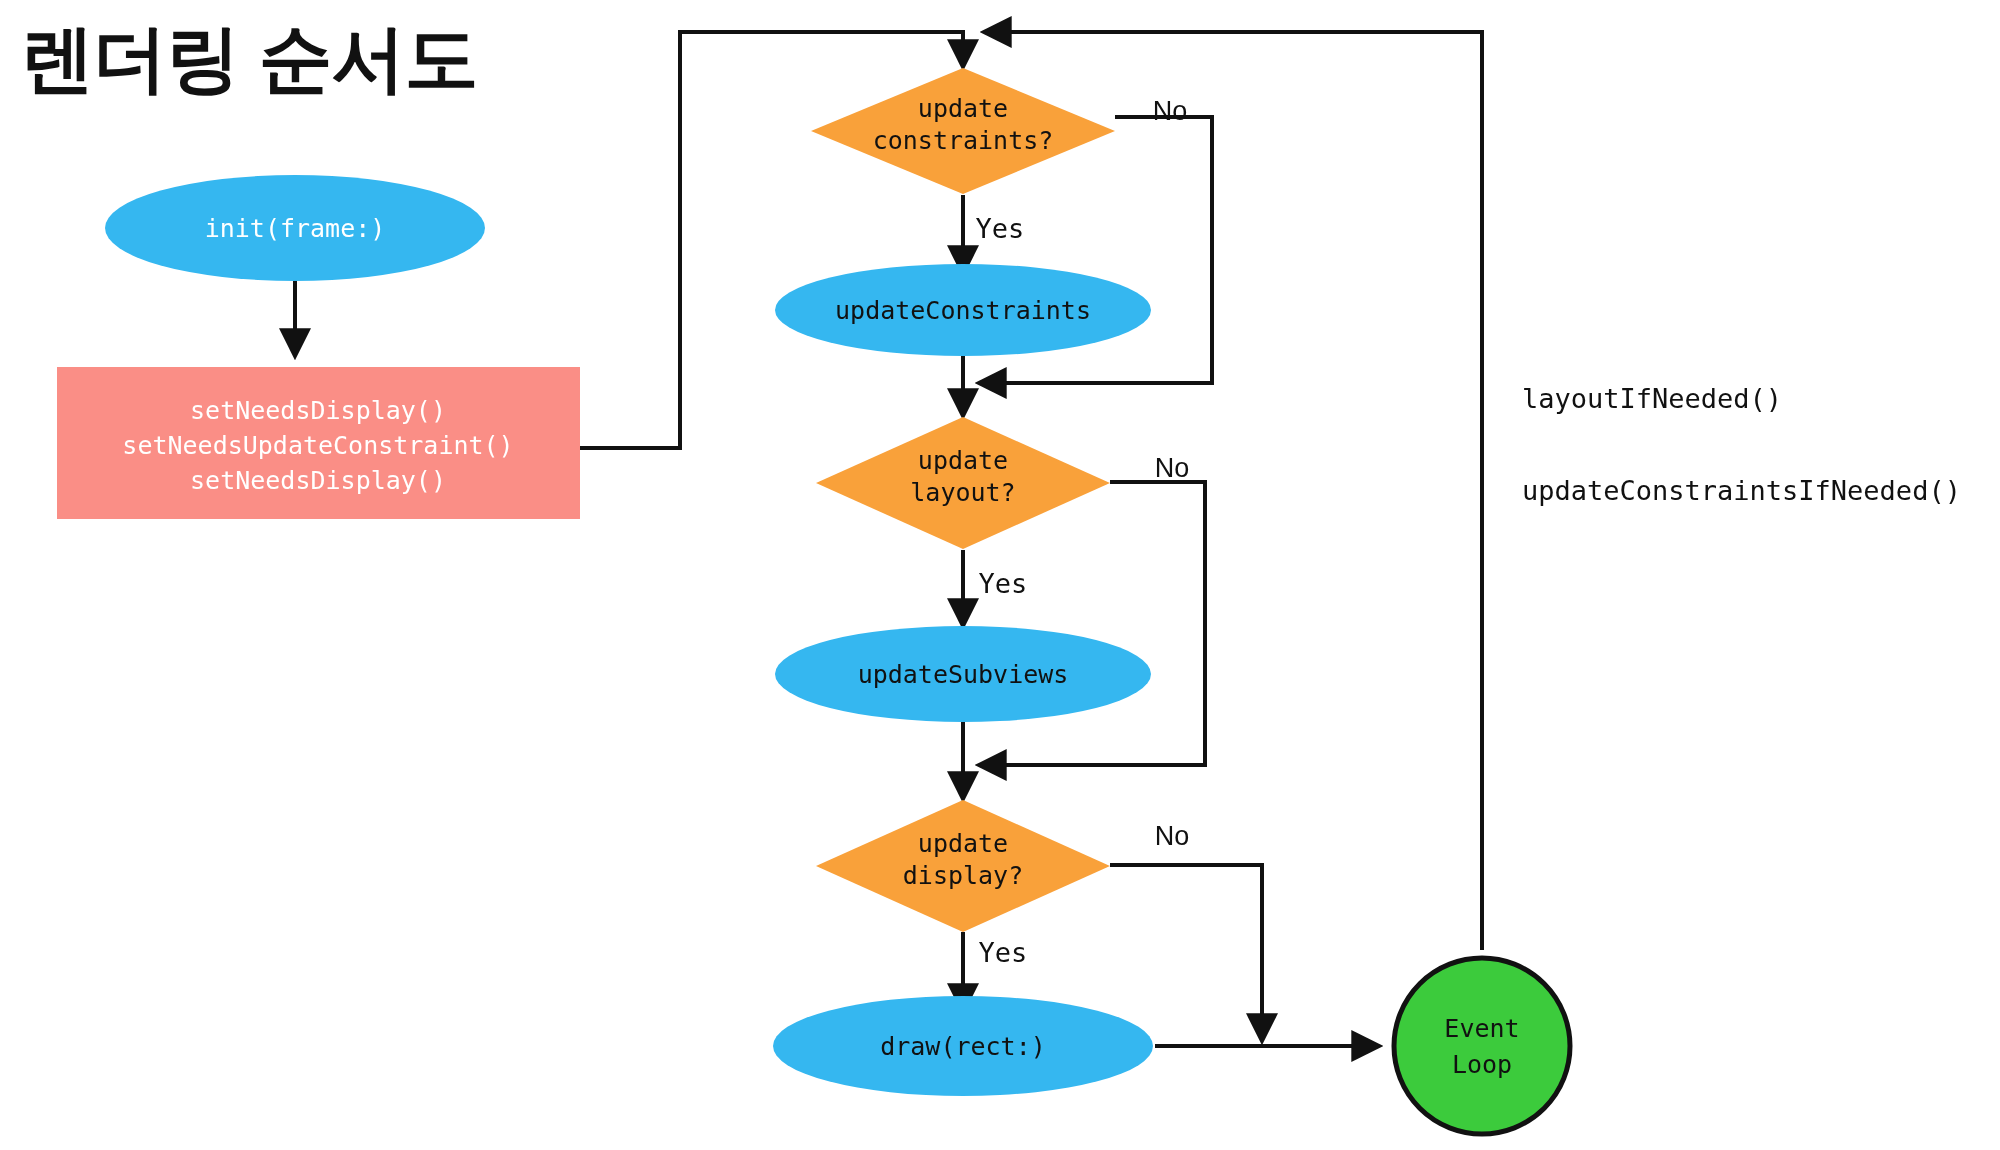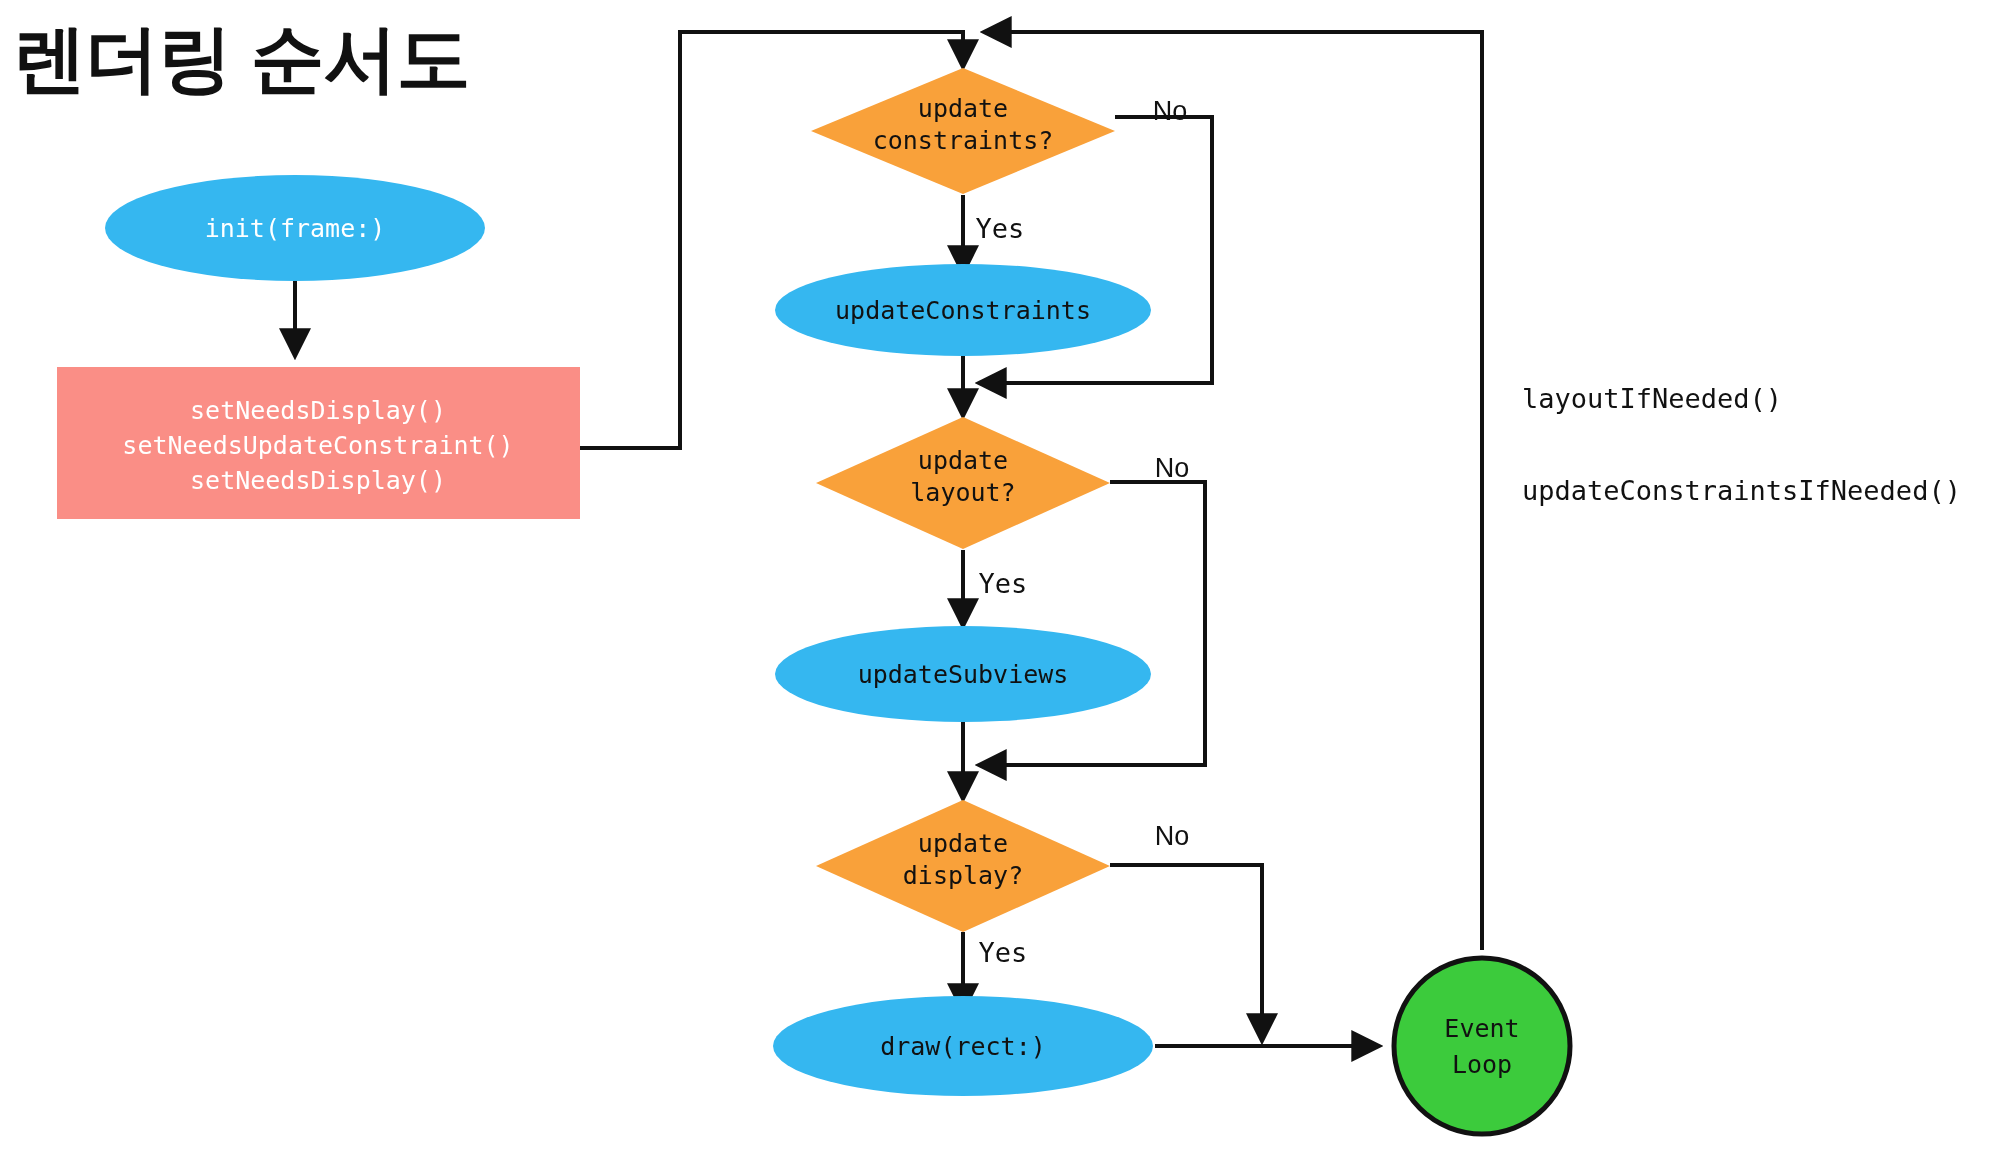--- a/index.html
+++ b/index.html
@@ -10,21 +10,21 @@
   #page {
     position: relative;
     width: 2000px;
     height: 1150px;
     background: #ffffff;
     overflow: hidden;
     font-family: "Liberation Sans", sans-serif;
   }
   #title {
     position: absolute;
-    left: 12px;
+    left: 20px;
     top: 10px;
     font-family: "Liberation Sans", sans-serif;
     font-weight: bold;
     font-size: 74px;
     color: #111111;
     letter-spacing: -1px;
     white-space: nowrap;
   }
   svg#flow {
     position: absolute;

